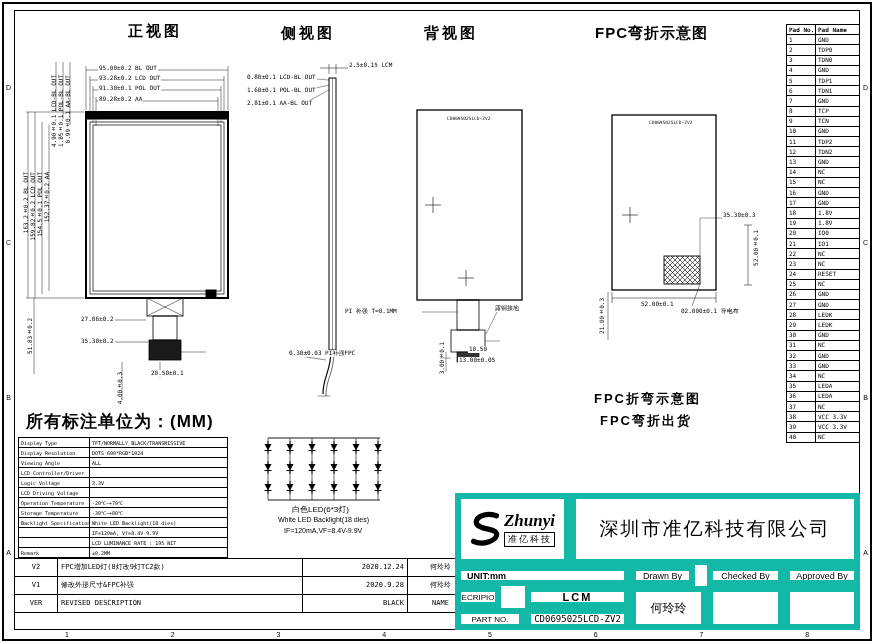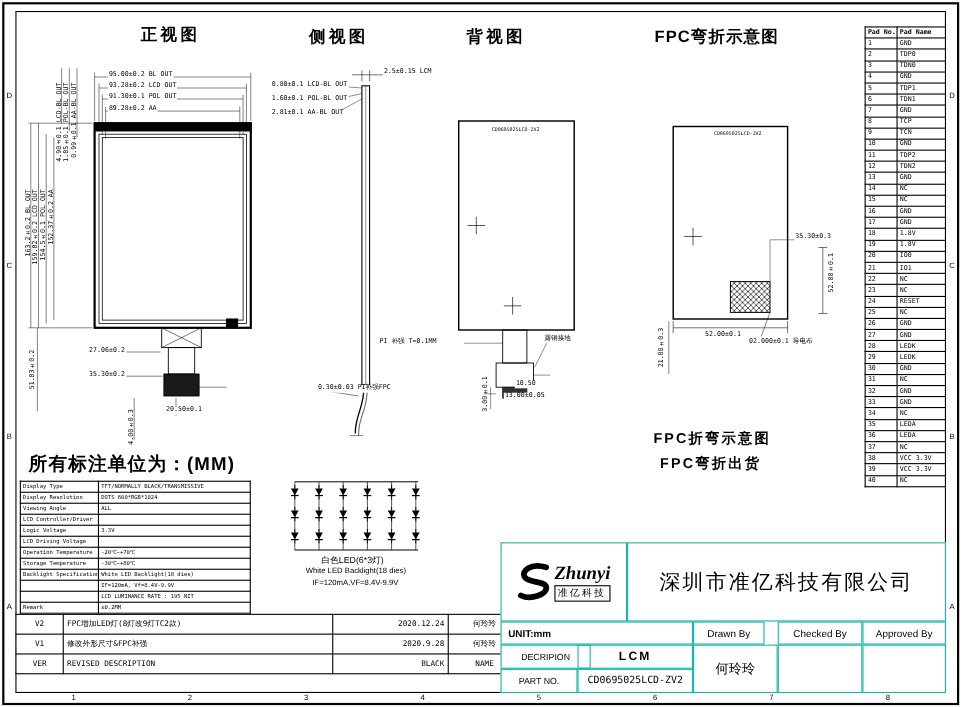--- a/index.html
+++ b/index.html
@@ -29,22 +29,22 @@
   
   .rev-table{position:absolute;left:14px;top:558px;width:441px;border-collapse:collapse;
              font:7px/1 "DejaVu Sans Mono",monospace;table-layout:fixed;background:#fff;}
   .rev-table td{border:1px solid #000;padding:0 3px;height:17px;overflow:hidden;white-space:nowrap;}
   .rev-table td.c-ver{width:36px;text-align:center;}
   .rev-table td.c-desc{width:238px;margin-left:28px;}
   .rev-table td.c-date{width:98px;text-align:right;}
   .rev-table td.c-name{width:59px;text-align:center;}
   
   .tb{position:absolute;left:455px;top:493px;width:405px;height:137px;background:#fff;}
-  .tb-cell{position:absolute;border:1px solid #14b8a6;box-sizing:border-box;display:flex;
-           align-items:center;justify-content:center;overflow:hidden;}
+  .tb-cell{position:absolute;border:6px solid #14b8a6;box-sizing:border-box;display:flex;
+           align-items:center;justify-content:center;overflow:hidden;text-align:right;}
   .tb-company{font-size:19px;letter-spacing:2px;}
   .tb-unit{justify-content:flex-start;padding-left:6px;font-size:9px;font-weight:700;}
   .tb-h{font-size:9px;}
   .tb-lbl{font-size:8px;}
   .tb-lcm{font-size:11px;font-weight:700;letter-spacing:2px;}
   .tb-part{font:9px "DejaVu Sans Mono",monospace;}
   .tb-name{font-size:12px;}
   .logo-cell{flex-direction:row;gap:4px;}
   .logo-en{font-family:"Liberation Serif","DejaVu Serif",serif;font-style:italic;font-weight:700;font-size:17px;}
   .logo-cn{font-size:9px;letter-spacing:2px;border:1px solid #000;padding:0 2px;margin-top:1px;}
@@ -453,21 +453,21 @@
       <div class="logo-text">
         <div class="logo-en">Zhunyi</div>
         <div class="logo-cn">准亿科技</div>
       </div>
     </div>
     <div class="tb-cell tb-unit" style="left:0;top:72px;width:175px;height:21px">UNIT:mm</div>
     <div class="tb-cell tb-company" style="left:115px;top:0;width:290px;height:72px">深圳市准亿科技有限公司</div>
     <div class="tb-cell tb-h" style="left:175px;top:72px;width:65px;height:21px">Drawn By</div>
     <div class="tb-cell tb-h" style="left:252px;top:72px;width:77px;height:21px">Checked By</div>
     <div class="tb-cell tb-h" style="left:329px;top:72px;width:76px;height:21px">Approved By</div>
-    <div class="tb-cell tb-lbl" style="left:0;top:93px;width:82px;height:22px">DECRIPION</div>
+    <div class="tb-cell tb-lbl" style="left:0;top:93px;width:46px;height:22px">DECRIPION</div>
     <div class="tb-cell tb-lcm" style="left:70px;top:93px;width:105px;height:22px">LCM</div>
     <div class="tb-cell tb-lbl" style="left:0;top:115px;width:70px;height:22px">PART NO.</div>
     <div class="tb-cell tb-part" style="left:70px;top:115px;width:105px;height:22px">CD0695025LCD-ZV2</div>
     <div class="tb-cell tb-name" style="left:175px;top:93px;width:77px;height:44px">何玲玲</div>
     <div class="tb-cell" style="left:252px;top:93px;width:77px;height:44px"></div>
     <div class="tb-cell" style="left:329px;top:93px;width:76px;height:44px"></div>
   </div>
 
   <div class="zones-bottom">
       <span class="zone">1</span>

